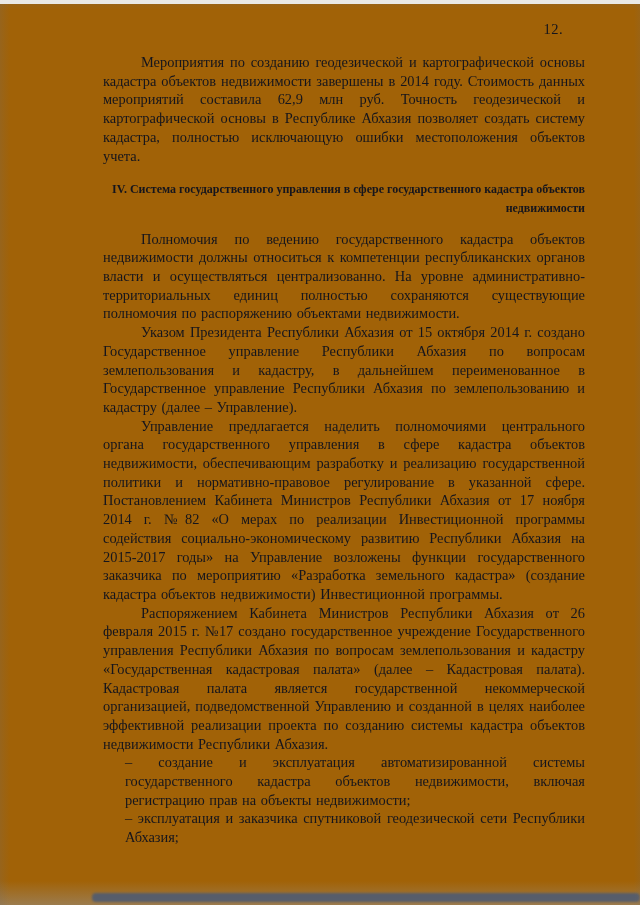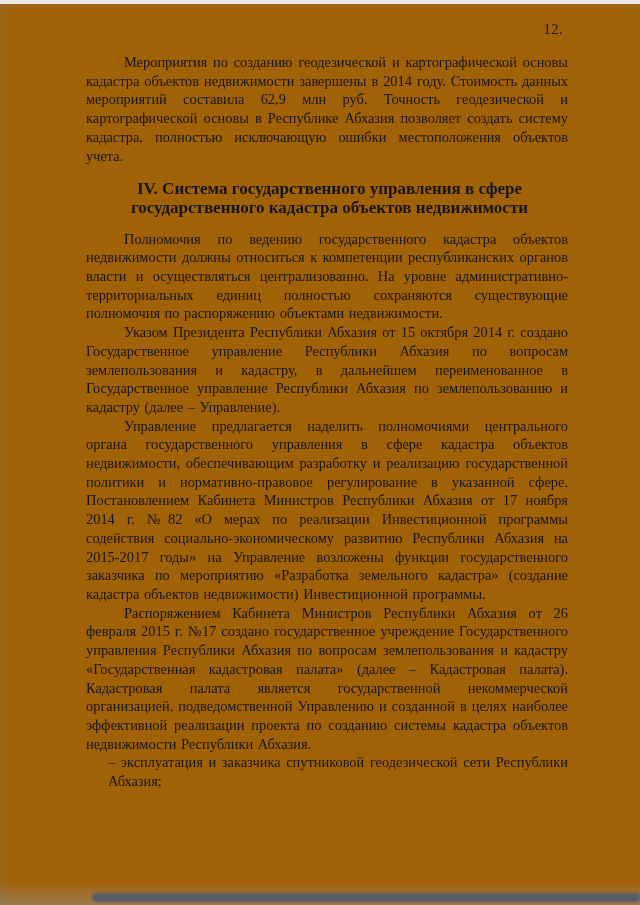--- a/index.html
+++ b/index.html
@@ -42,38 +42,38 @@
   }
   .page-number {
     position: absolute;
     top: 17px;
     right: 77px;
     font-size: 14.5px;
     letter-spacing: 0.5px;
   }
   .content {
     position: absolute;
-    left: 86px;
+    left: 103px;
     top: 49px;
     width: 482px;
   }
   p.para {
     margin: 0;
     text-align: justify;
     text-indent: 38px;
     font-size: 14.4px;
     line-height: 18.7px;
     word-spacing: 1px;
   }
   h2.heading {
     margin: 15px 0 12px 5px;
-    font-size: 17px;
+    font-size: 12px;
     line-height: 18.7px;
     font-weight: 700;
-    text-align: center;
+    text-align: right;
   }
   p.list {
     margin: 0 0 0 22px;
     text-align: justify;
     text-indent: 0;
     font-size: 14.4px;
     line-height: 18.7px;
     word-spacing: 1px;
   }
 </style>
@@ -92,20 +92,21 @@
 
     <p class="para">Полномочия по ведению государственного кадастра объектов недвижимости должны относиться к компетенции республиканских органов власти и осуществляться централизованно. На уровне административно-территориальных единиц полностью сохраняются существующие полномочия по распоряжению объектами недвижимости.</p>
 
     <p class="para">Указом Президента Республики Абхазия от 15 октября 2014 г. создано Государственное управление Республики Абхазия по вопросам землепользования и кадастру, в дальнейшем переименованное в Государственное управление Республики Абхазия по землепользованию и кадастру (далее – Управление).</p>
 
     <p class="para">Управление предлагается наделить полномочиями центрального органа государственного управления в сфере кадастра объектов недвижимости, обеспечивающим разработку и реализацию государственной политики и нормативно-правовое регулирование в указанной сфере. Постановлением Кабинета Министров Республики Абхазия от 17 ноября 2014 г. №82 «О мерах по реализации Инвестиционной программы содействия социально-экономическому развитию Республики Абхазия на 2015-2017 годы» на Управление возложены функции государственного заказчика по мероприятию «Разработка земельного кадастра» (создание кадастра объектов недвижимости) Инвестиционной программы.</p>
 
     <p class="para">Распоряжением Кабинета Министров Республики Абхазия от 26 февраля 2015 г. №17 создано государственное учреждение Государственного управления Республики Абхазия по вопросам землепользования и кадастру «Государственная кадастровая палата» (далее – Кадастровая палата). Кадастровая палата является государственной некоммерческой организацией, подведомственной Управлению и созданной в целях наиболее эффективной реализации проекта по созданию системы кадастра объектов недвижимости Республики Абхазия.</p>
 
 
+    <p class="list">– создание и эксплуатация автоматизированной системы государственного кадастра объектов недвижимости, включая регистрацию прав на объекты недвижимости;</p>
 
     <p class="list">– эксплуатация и заказчика спутниковой геодезической сети Республики Абхазия;</p>
 
   </div>
 
   <div class="scan-bottom"></div>
   <div class="scan-streak"></div>
   <div class="edge-left"></div>
   <div class="edge-top"></div>
   <div class="edge-right"></div>

